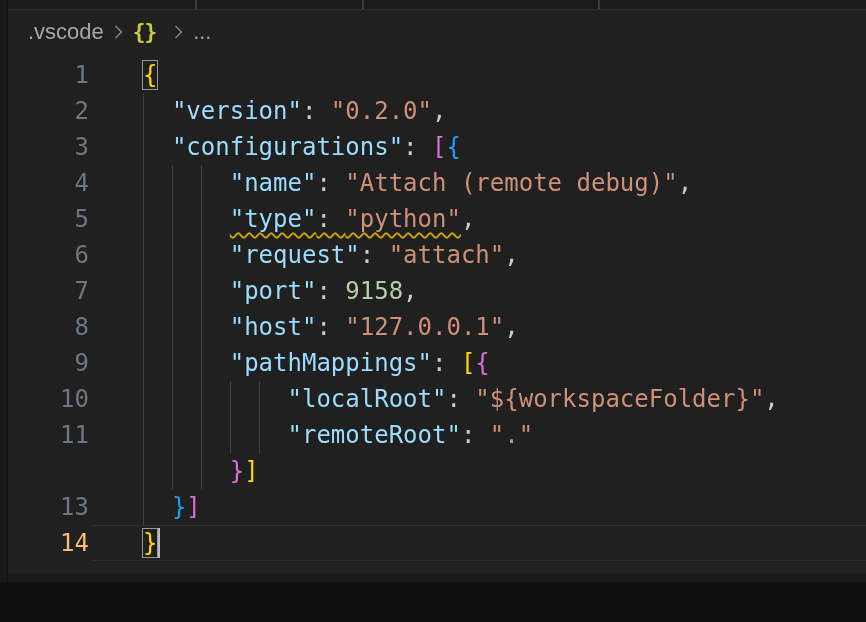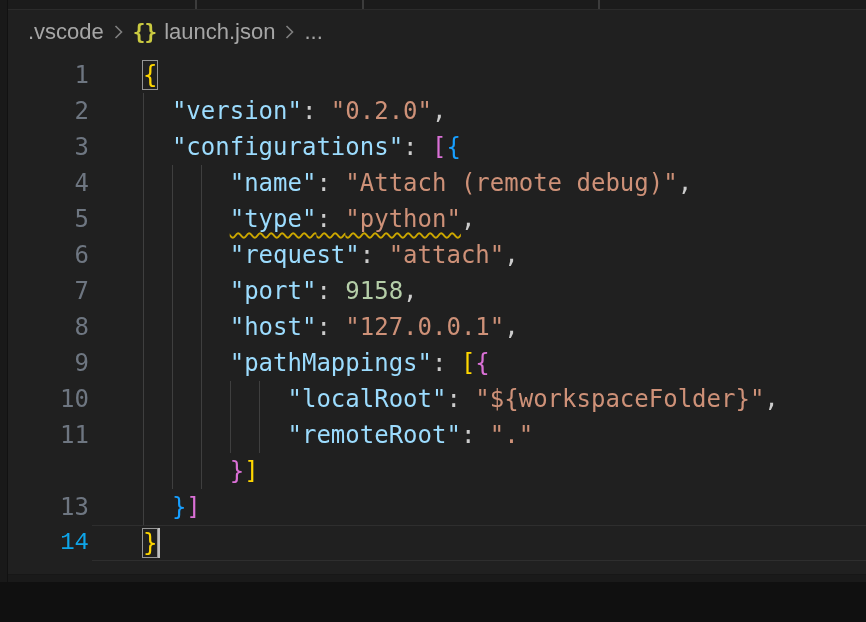--- a/index.html
+++ b/index.html
@@ -38,21 +38,21 @@
     color:#cbcb41; font-size:21px; margin-right:8px; letter-spacing:-1px;
   }
 
   
   .code-area { position:absolute; left:8px; right:0; top:57px; }
   .row { position:relative; height:36px; line-height:36px; font-size:24px; }
   .ln {
     position:absolute; left:0; top:0; width:81px; text-align:right;
     color:#6e7681; letter-spacing:0;
   }
-  .row.active .ln { color:#0ea5e9;font-family:Liberation Mono, monospace; }
+  .row.active .ln { color:#fdba74; }
   .code { position:absolute; left:135px; top:0; white-space:pre; color:#cccccc; }
   .guide { position:absolute; top:0; height:36px; width:1px; background:#3f3f3f; }
   .cl-border {
     position:absolute; left:84px; right:0; top:0; height:34px;
     border-top:1px solid #2e2e2e; border-bottom:1px solid #2e2e2e;
   }
   .cursor { position:absolute; top:3px; width:2px; height:30px; background:#bebebe; }
 
   
   .tok.key { color:#9cdcfe; }
@@ -86,21 +86,20 @@
   </div>
 
   <div class="breadcrumb">
     <span class="crumb">.vscode</span>
     <span class="crumb-sep">
       <svg width="11" height="18" viewBox="0 0 11 18">
           <path d="M2.5 3 L8.5 9 L2.5 15" stroke="#7f7f7f" stroke-width="1.6" fill="none"></path>
         </svg>
     </span>
     <span class="json-icon">{}</span>
-    <span class="crumb">launch.json</span>
     <span class="crumb-sep">
       <svg width="11" height="18" viewBox="0 0 11 18">
           <path d="M2.5 3 L8.5 9 L2.5 15" stroke="#7f7f7f" stroke-width="1.6" fill="none"></path>
         </svg>
     </span>
     <span class="crumb">...</span>
   </div>
 
   <div class="code-area">
       <div class="row">

